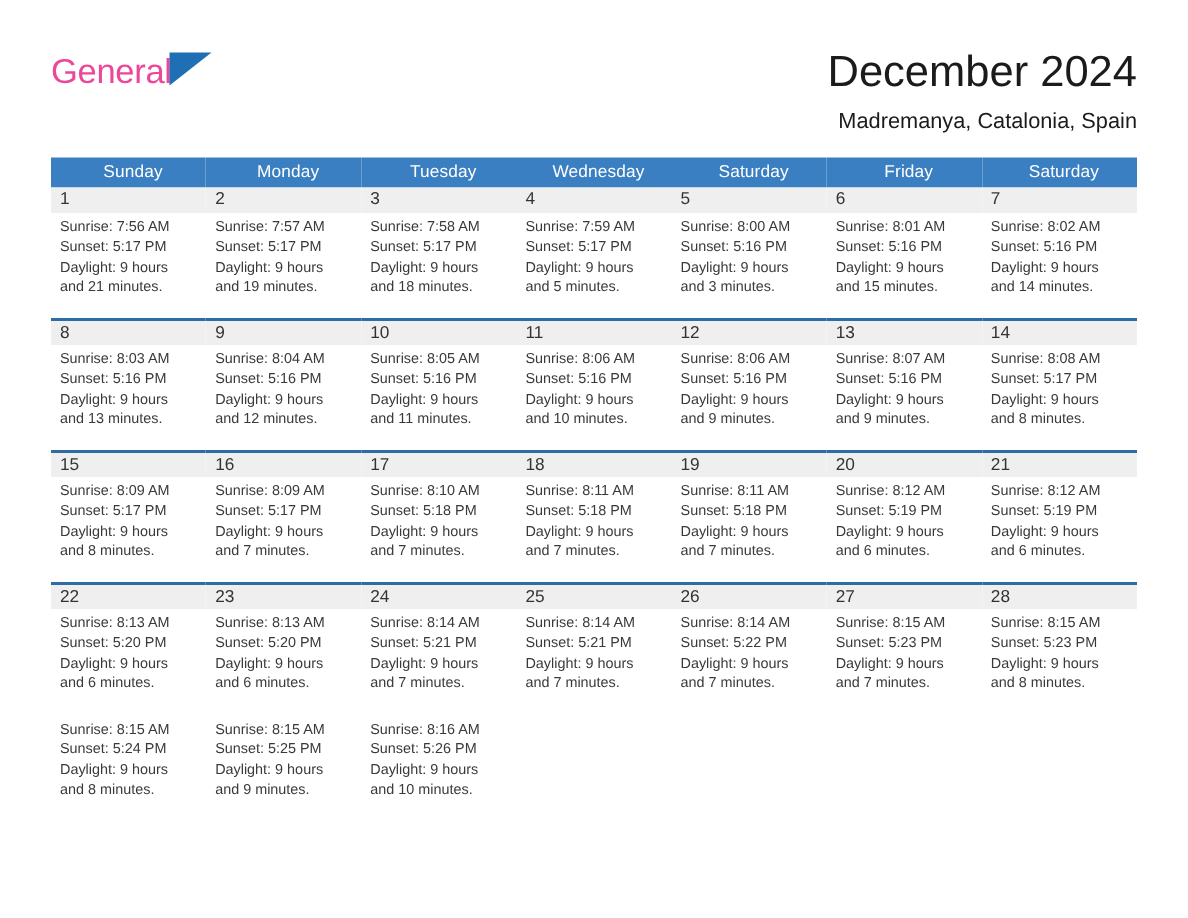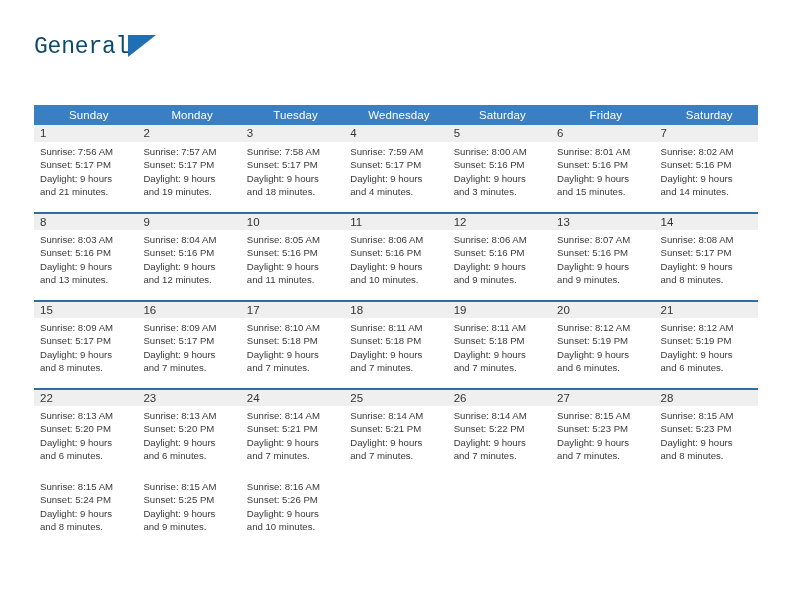--- a/index.html
+++ b/index.html
@@ -16,25 +16,25 @@
     position: absolute;
     left: 34px; top: 30px; right: 34px;
     height: 66px;
   }
   .logo {
     position: absolute; left: 0; top: 4px;
     width: 210px; height: 60px;
   }
   .logo-general {
     font-size: 23px;
-    color: #0c4a6e;
+    color: #ec4899;
     letter-spacing: -0.2px;
     line-height: 26px;
     display: inline-block;
-    font-family: Liberation Mono, monospace;
+    font-family: Liberation Sans, sans-serif;
   }
   .logo-triangle {
     display: inline-block;
     width: 0; height: 0;
     border-left: 28px solid #1f6fb5;
     border-bottom: 22px solid transparent;
     vertical-align: bottom;
     margin-left: -1px;
     margin-bottom: 3px;
   }
@@ -109,20 +109,24 @@
 <body>
 
 <div class="page">
 
   <div class="header">
 
     <div class="logo">
       <span class="logo-general">General</span><span class="logo-triangle"></span>
     </div>
 
+    <div class="title-block">
+      <div class="cal-title">December 2024</div>
+      <div class="cal-subtitle">Madremanya, Catalonia, Spain</div>
+    </div>
 
   </div>
 
   <table class="calendar">
     <thead>
       <tr>
         <th>Sunday</th>
         <th>Monday</th>
         <th>Tuesday</th>
         <th>Wednesday</th>
@@ -158,21 +162,21 @@
         <td>
           <span class="line">Sunrise: 7:58 AM</span>
           <span class="line">Sunset: 5:17 PM</span>
           <span class="line">Daylight: 9 hours</span>
           <span class="line">and 18 minutes.</span>
         </td>
         <td>
           <span class="line">Sunrise: 7:59 AM</span>
           <span class="line">Sunset: 5:17 PM</span>
           <span class="line">Daylight: 9 hours</span>
-          <span class="line">and 4 minutes.</span>
+          <span class="line">and 5 minutes.</span>
         </td>
         <td>
           <span class="line">Sunrise: 8:00 AM</span>
           <span class="line">Sunset: 5:16 PM</span>
           <span class="line">Daylight: 9 hours</span>
           <span class="line">and 3 minutes.</span>
         </td>
         <td>
           <span class="line">Sunrise: 8:01 AM</span>
           <span class="line">Sunset: 5:16 PM</span>

